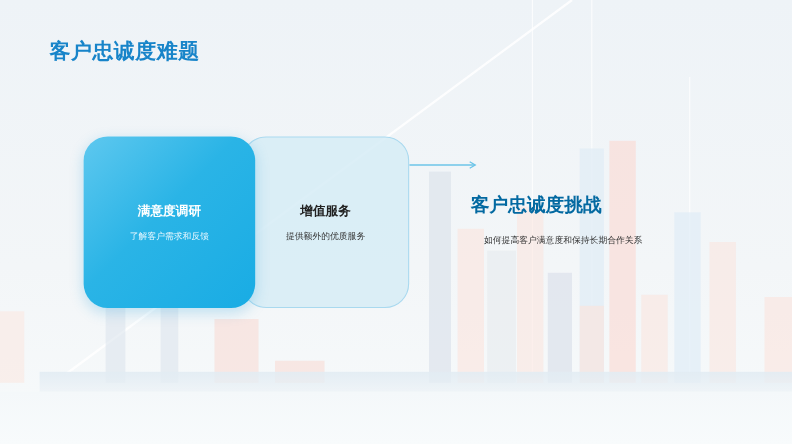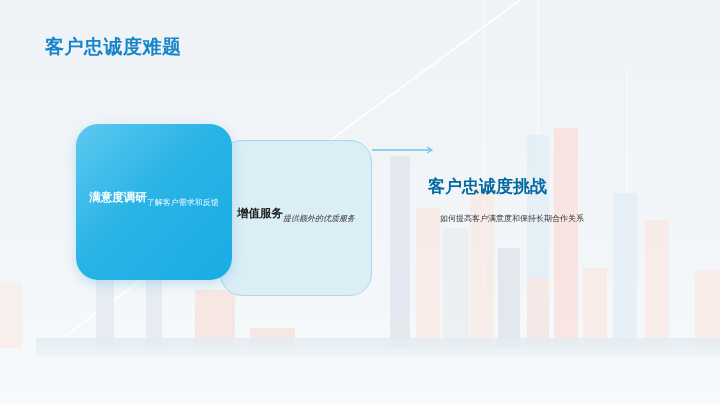--- a/index.html
+++ b/index.html
@@ -13,38 +13,38 @@
   .floor { position:absolute; left:36px; right:0; top:338px; height:20px;
     background: linear-gradient(180deg, rgba(226,236,243,0.9), rgba(236,242,246,0.6)); }
   .floor2 { position:absolute; left:0; right:0; top:356px; height:48px;
     background: linear-gradient(180deg, #f4f8fa, #f8fbfc); }
   .title {
     position:absolute; left:45px; top:34px; font-size:19px; font-weight:bold;
     color:#1784c9; letter-spacing:0.5px;
   }
   .card {
     position:absolute; border-radius:22px; box-sizing:border-box;
-    display:flex; flex-direction:row; align-items:center; justify-content:center;
+    display:flex; flex-direction:column; align-items:center; justify-content:center;
     text-align:center;
   }
   .card1 {
     left:76px; top:124px; width:156px; height:156px;
     background: linear-gradient(135deg, #5ec8ef 0%, #2ab4e6 45%, #19ace4 100%);
     box-shadow: 0 4px 12px rgba(40,160,220,0.25);
     color:#fff; z-index:3;
   }
   .card2 {
-    left:220px; top:140px; width:152px; height:156px;
+    left:220px; top:124px; width:152px; height:156px;
     background: rgba(214,236,246,0.85);
     border:1px solid #a9d9ef; color:#222; z-index:2;
   }
   .card-title { font-size:11.5px; font-weight:bold; margin-bottom:10px; }
   .card-desc { font-size:8px; }
   .card1 .card-desc { color:#eaf8ff; }
-  .card2 .card-desc { color:#333;font-style:italic; }
+  .card2 .card-desc { color:#333; }
   .arrow { position:absolute; left:372px; top:146px; width:62px; height:8px; }
   .challenge-title {
     position:absolute; left:428px; top:175px; font-size:17px; font-weight:bold; color:#0369a1;
   }
   .challenge-desc {
     position:absolute; left:440px; top:213px; font-size:8px; color:#333;
   }
 </style>
 </head>
 <body>

